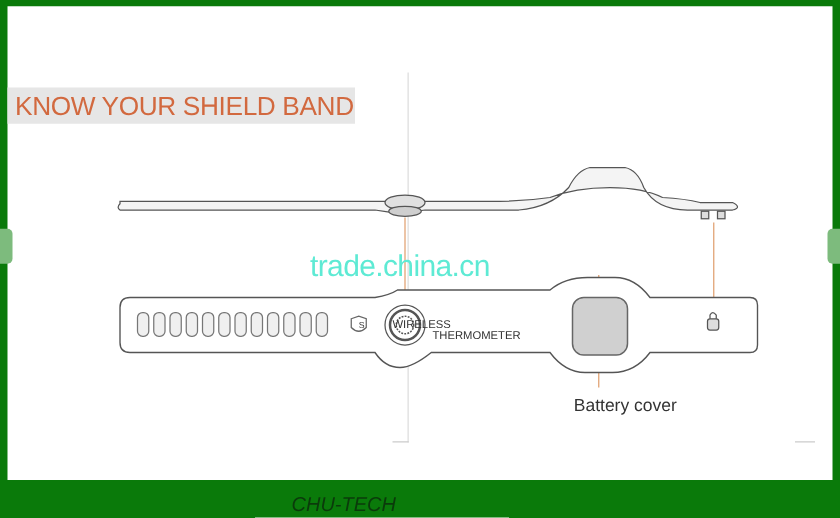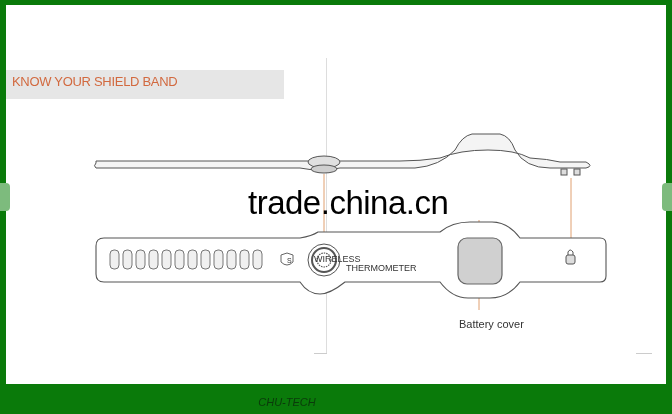--- a/index.html
+++ b/index.html
@@ -1,24 +1,24 @@
 <!DOCTYPE html>
 <html><head>
 <meta charset="utf-8">
 <style>
   html, body { margin:0; padding:0; }
   body { width:672px; height:414px; background:#0a7a0a; position:relative; overflow:hidden; font-family:"Liberation Sans", sans-serif; }
   .panel { position:absolute; left:6px; top:5px; width:660px; height:379px; background:#ffffff; }
   .title-bar { position:absolute; left:6px; top:70px; width:278px; height:29px; background:#e6e6e6; }
-  .title { position:absolute; left:12px; top:74px; font-size:13px; color:#d2693f; letter-spacing:-0.3px; white-space:nowrap; }
+  .title { position:absolute; left:12px; top:74px; font-size:21px; color:#d2693f; letter-spacing:-0.3px; white-space:nowrap; }
   .vline { position:absolute; left:326px; top:58px; width:1px; height:296px; background:#dddddd; }
   .vline-foot { position:absolute; left:314px; top:353px; width:13px; height:1px; background:#cccccc; }
   .corner-mark { position:absolute; left:636px; top:353px; width:16px; height:1px; background:#cccccc; }
-  .watermark { position:absolute; left:248px; top:184px; font-size:33px; color:#000000; letter-spacing:-0.5px; white-space:nowrap; }
-  .footer { position:absolute; left:16px; top:396px; width:542px; text-align:center; font-size:11px; font-style:italic; color:#0b3a0b; }
+  .watermark { position:absolute; left:248px; top:200px; font-size:24px; color:#5eead4; letter-spacing:-0.5px; white-space:nowrap; }
+  .footer { position:absolute; left:4px; top:396px; width:542px; text-align:center; font-size:16px; font-style:italic; color:#0b3a0b; }
   .footer span { position:relative; left:0px; }
   .edge-tab-l { position:absolute; left:0; top:183px; width:10px; height:28px; background:#7dbb7d; border-radius:0 4px 4px 0; }
   .edge-tab-r { position:absolute; right:0; top:183px; width:10px; height:28px; background:#7dbb7d; border-radius:4px 0 0 4px; }
   .lbl { position:absolute; font-size:9px; color:#333; line-height:10px; white-space:nowrap; }
   svg.drawing { position:absolute; left:0; top:0; }
 </style>
 </head>
 <body>
 
 <div class="panel"></div>
@@ -82,17 +82,17 @@
 
   <g stroke="#555" fill="#ddd">
     <rect x="566" y="255" width="9" height="9" rx="2"></rect>
     <path d="M568,255 L568,252 Q570,248 573,252 L573,255" fill="none"></path>
   </g>
 </svg>
 
 <div class="lbl" style="left:314px;top:254px;">WIRELESS</div>
 <div class="lbl" style="left:346px;top:263px;">THERMOMETER</div>
 <div class="lbl" style="left:287px;top:256px;font-size:7px;">S</div>
-<div class="lbl" style="left:447px;top:319px;font-size:11px;padding-left:12px;">Battery cover</div>
+<div class="lbl" style="left:447px;top:319px;font-size:14px;padding-left:12px;">Battery cover</div>
 
 <div class="watermark">trade.china.cn</div>
 
 <div class="footer"><span>CHU-TECH</span></div>
 
 </body></html>

